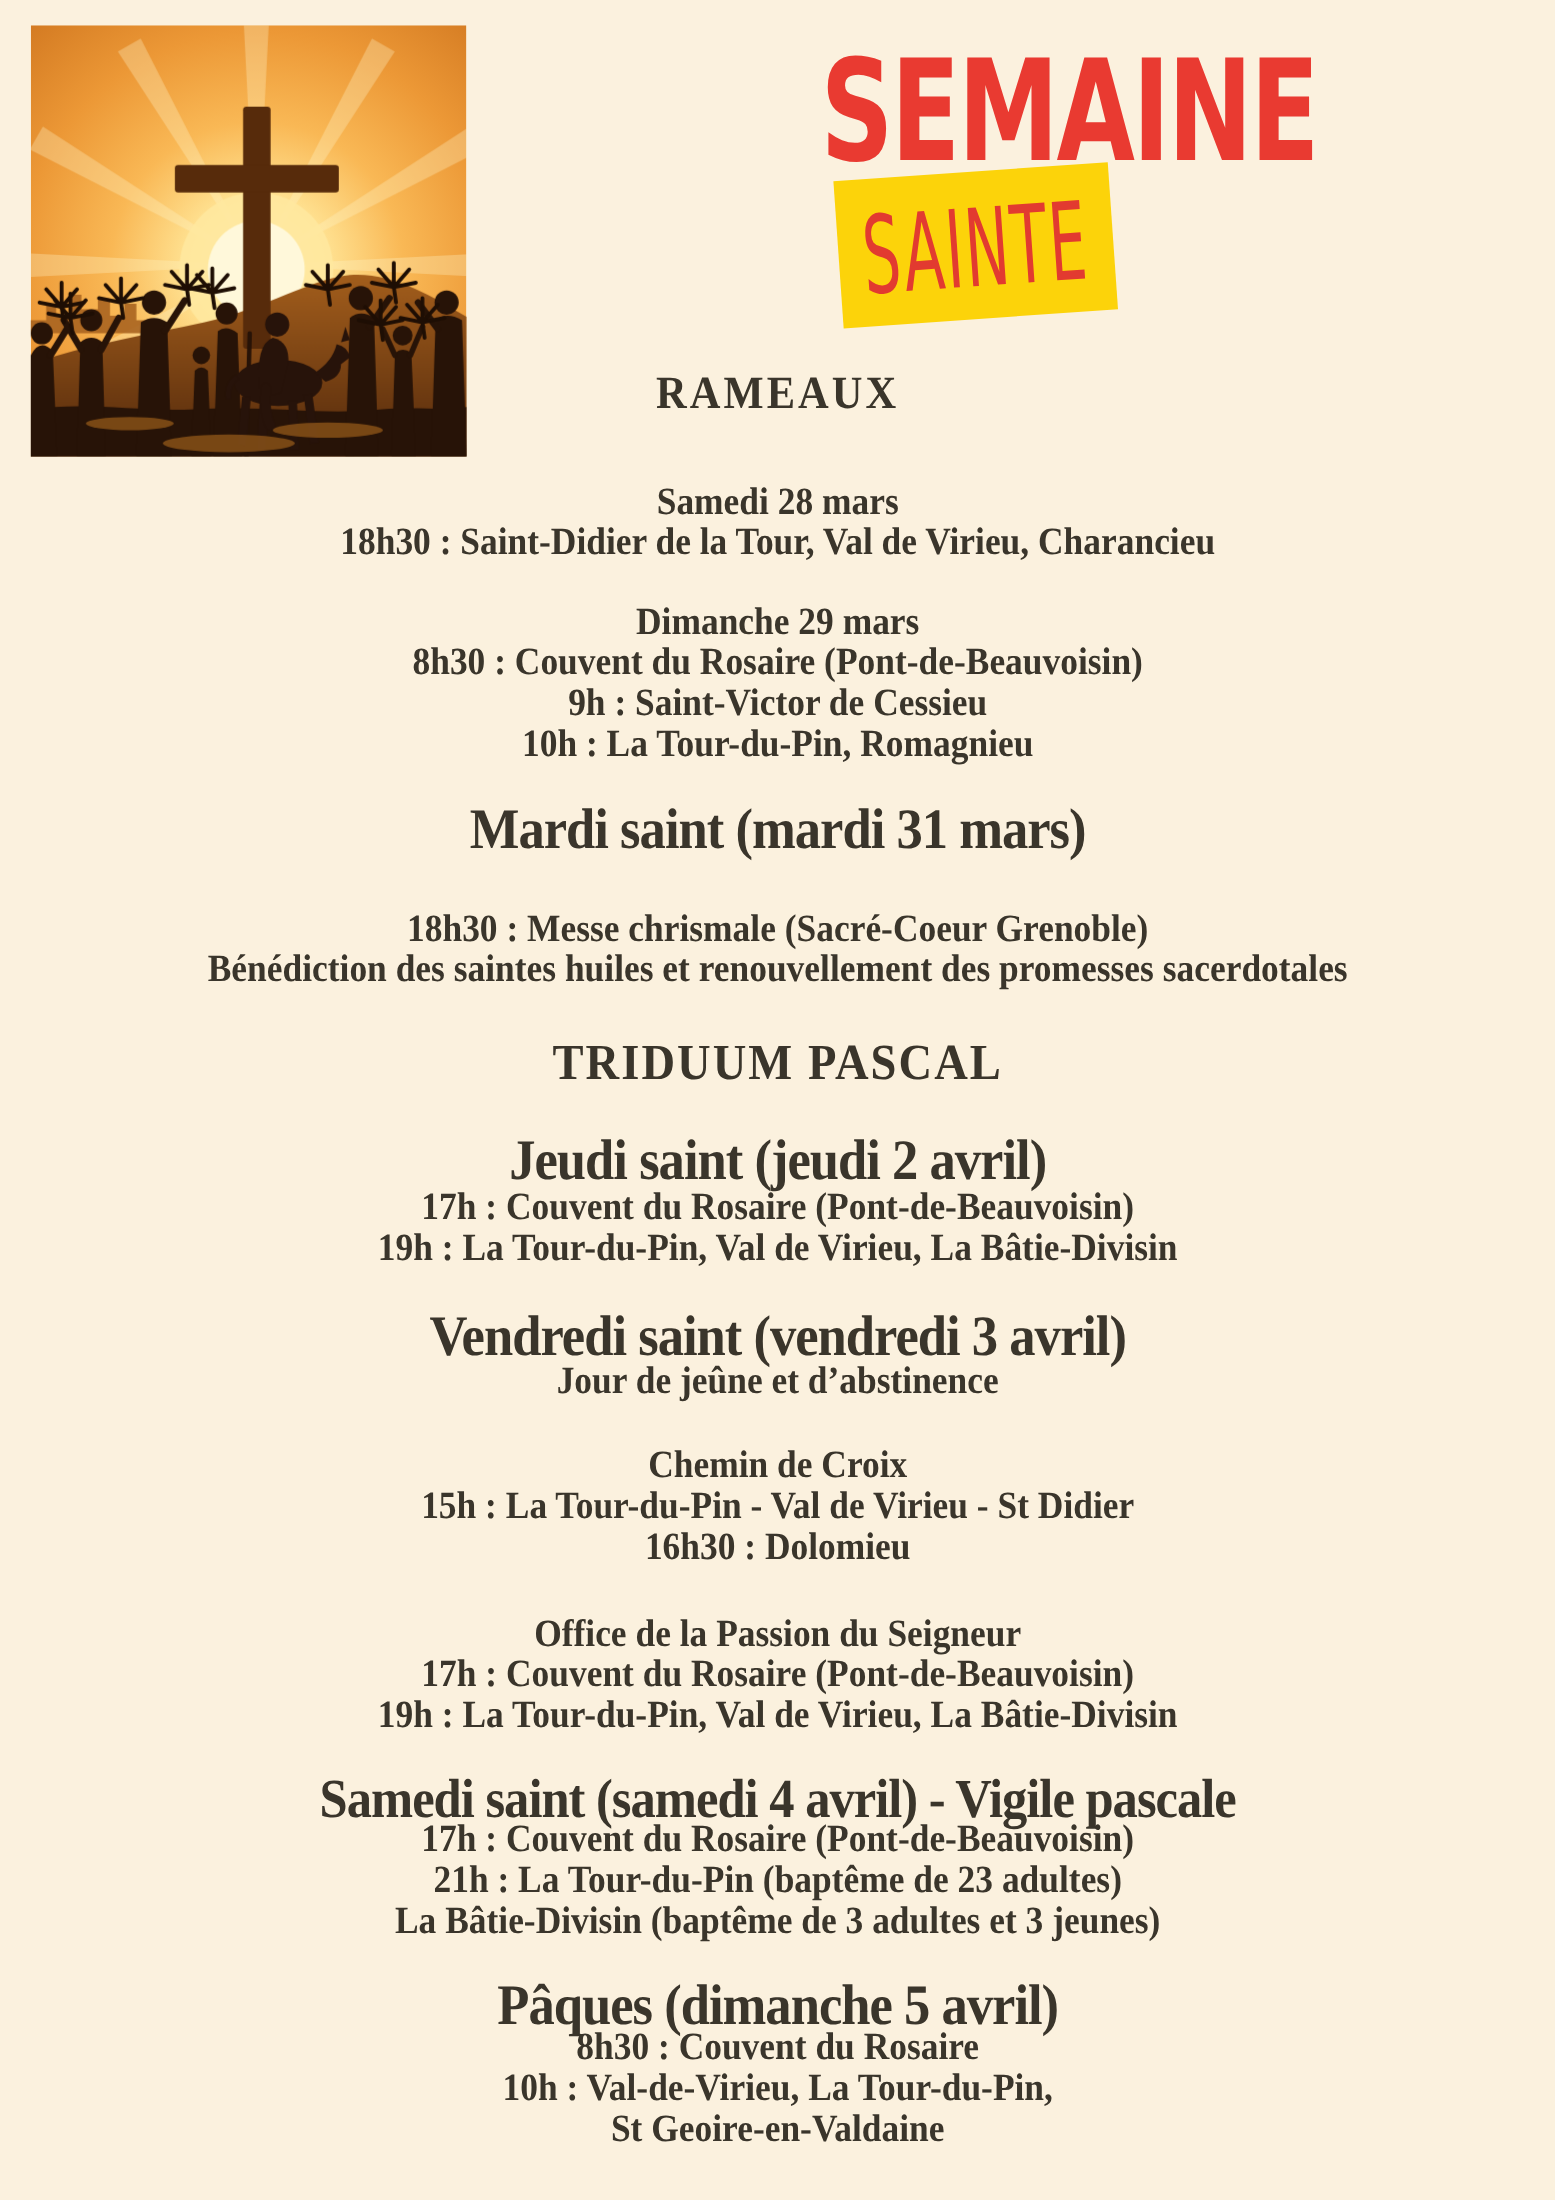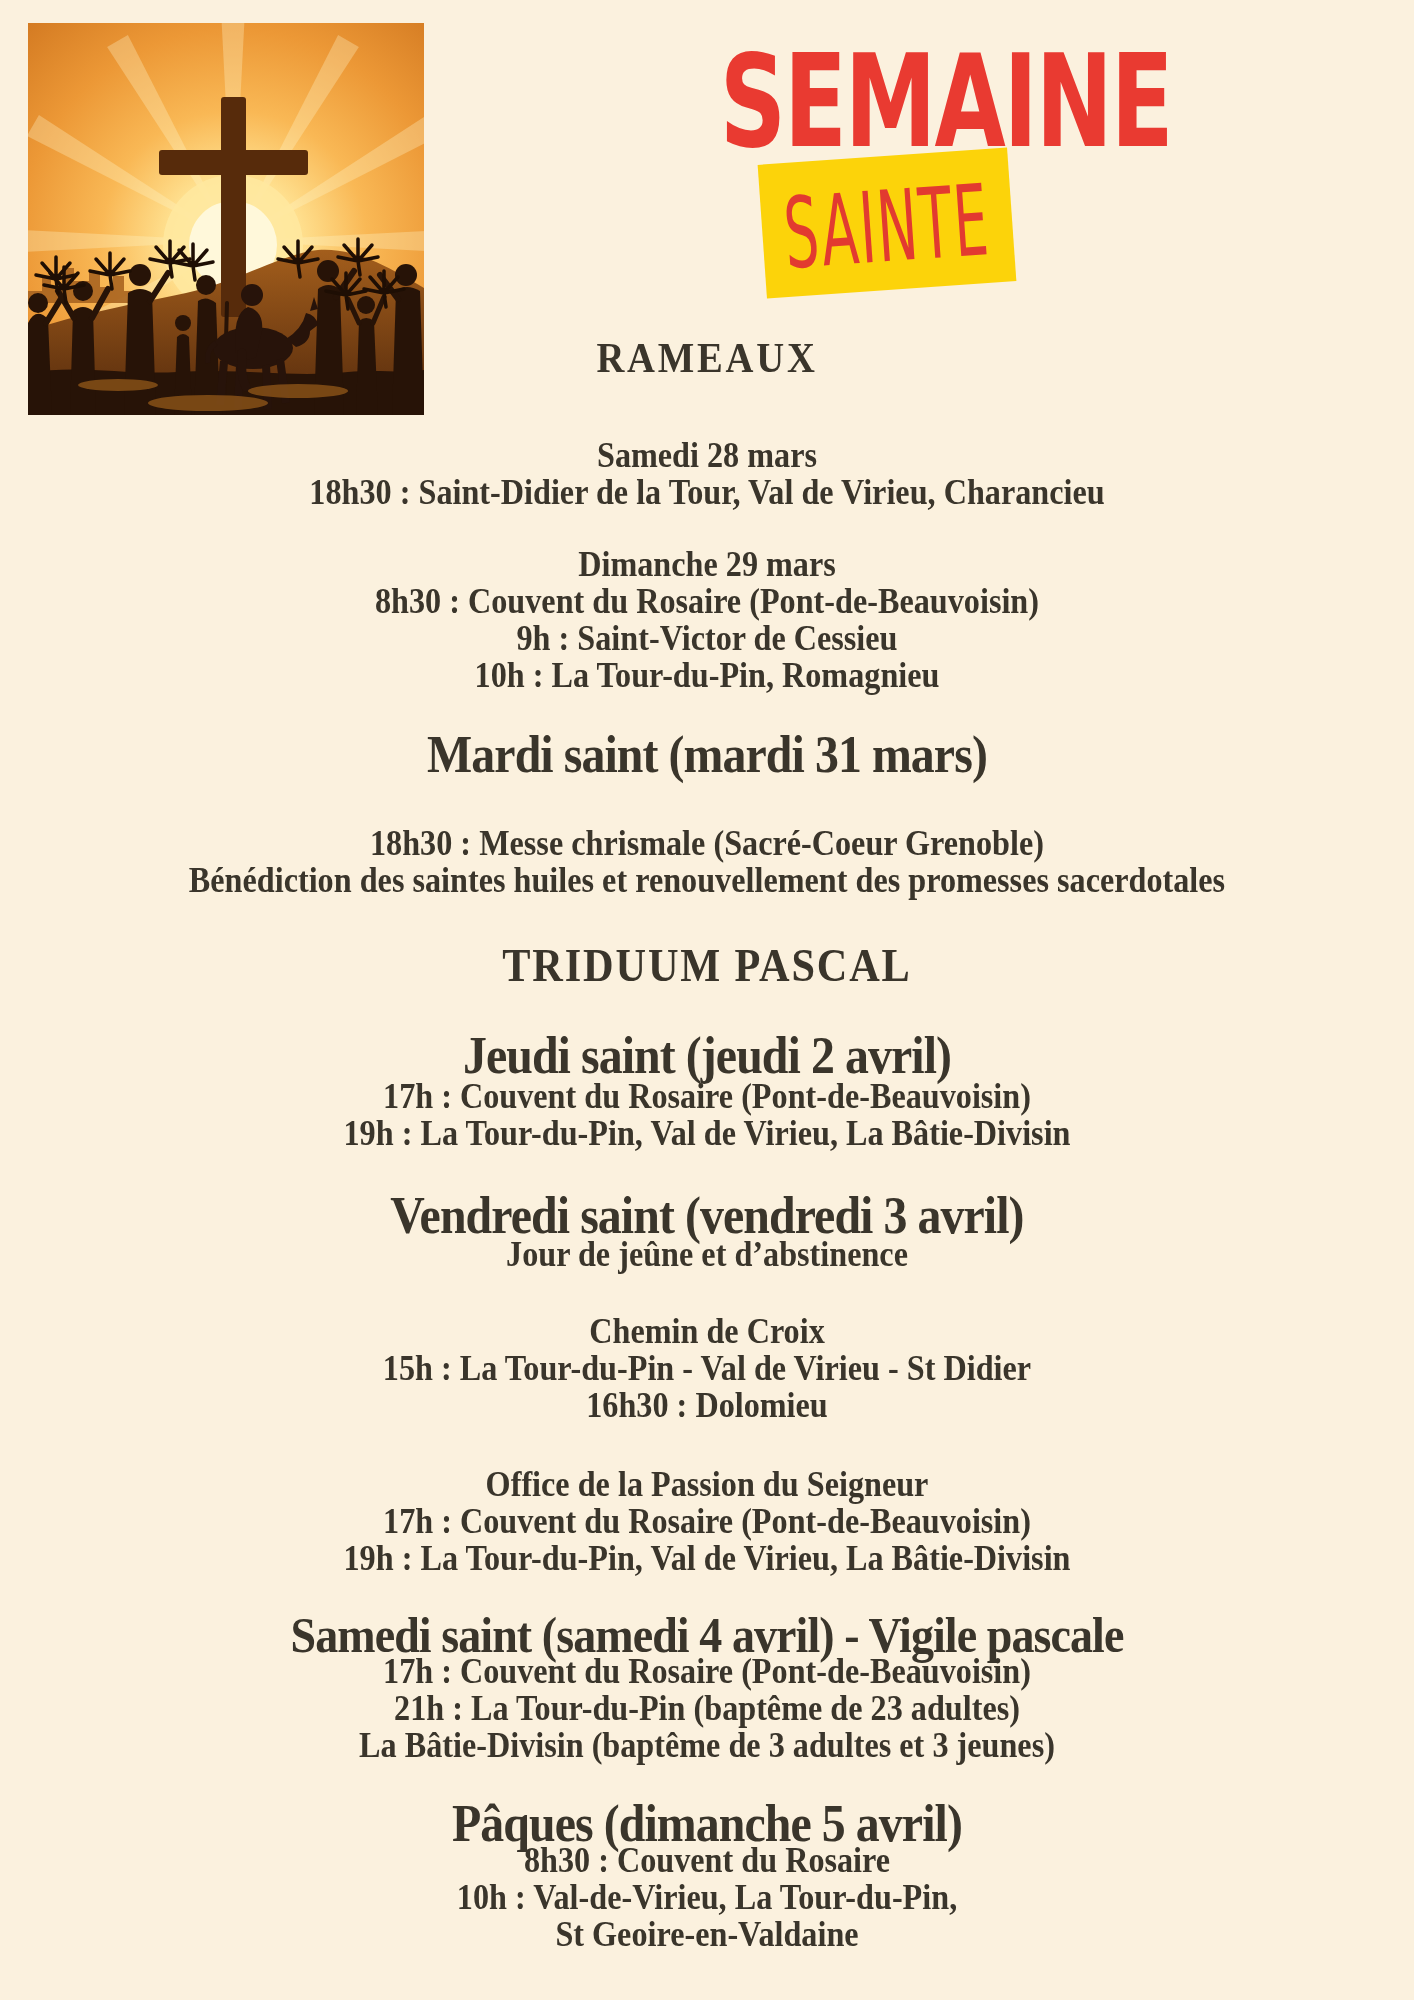--- a/index.html
+++ b/index.html
@@ -15,21 +15,21 @@
   .photo {
     position: absolute;
     left: 28px;
     top: 23px;
     width: 396px;
     height: 392px;
     display: block;
   }
   .title-semaine {
     position: absolute;
-    left: 632px;
+    left: 658px;
     top: 38px;
     width: 492px;
     text-align: right;
     z-index: 2;
   }
   .title-semaine .big-word {
     display: inline-block;
     font-family: "DejaVu Sans", sans-serif;
     font-weight: bold;
     font-size: 128px;

